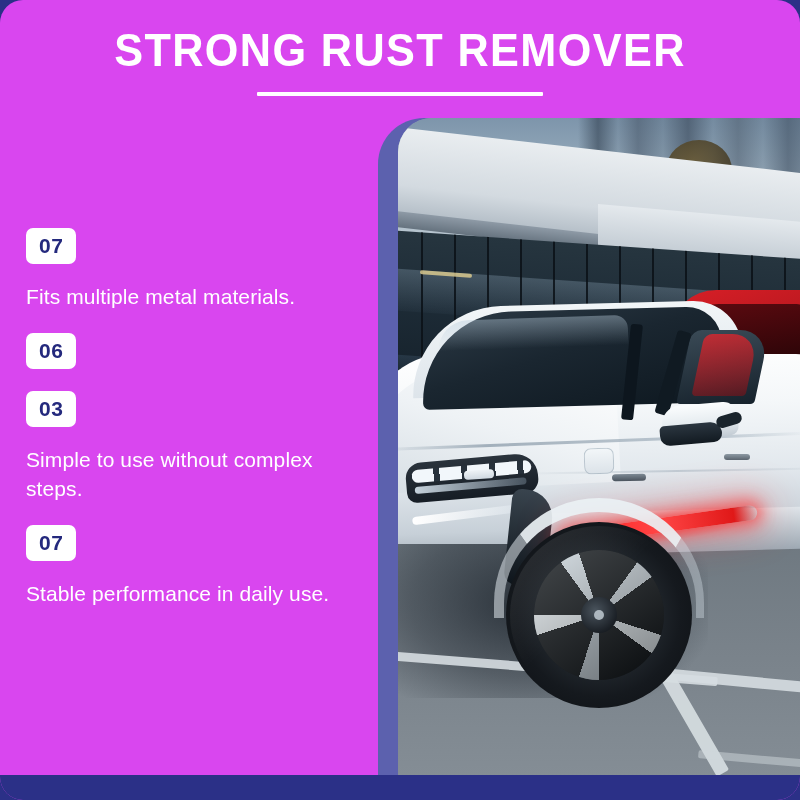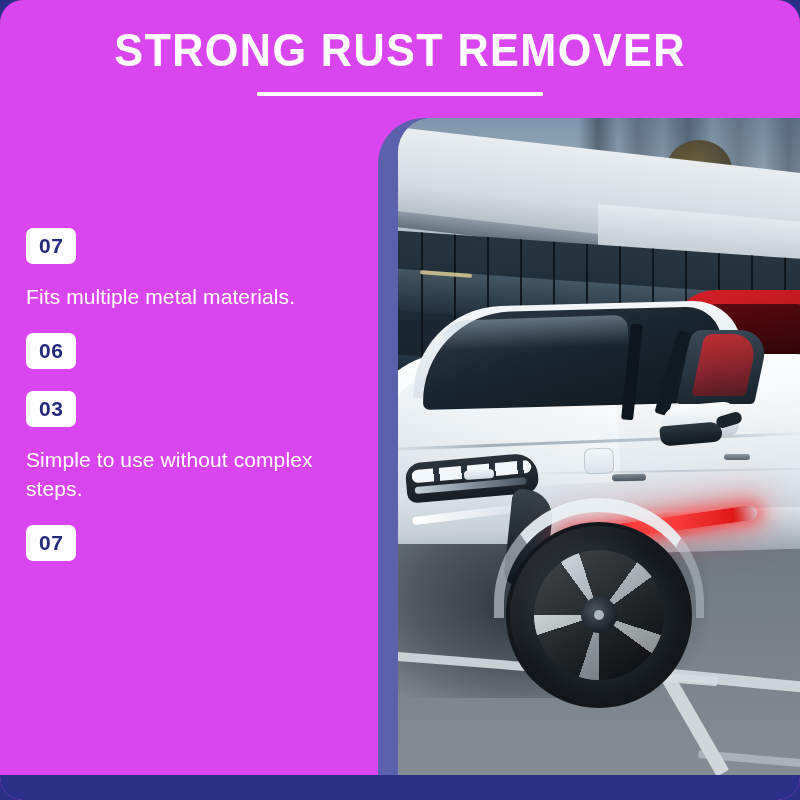--- a/index.html
+++ b/index.html
@@ -244,20 +244,21 @@
       <span class="badge">06</span>
     </div>
 
     <div class="feature">
       <span class="badge">03</span>
       <div class="feature-text">Simple to use without complex steps.</div>
     </div>
 
     <div class="feature">
       <span class="badge">07</span>
+      <div class="feature-text">Stable performance in daily use.</div>
     </div>
 
   </div>
 
   <div class="photo-wrap">
     <div class="photo">
 
       <div class="ph-layer sky"></div>
       <div class="ph-layer skyline"></div>
       <div class="ph-layer tree"></div>

